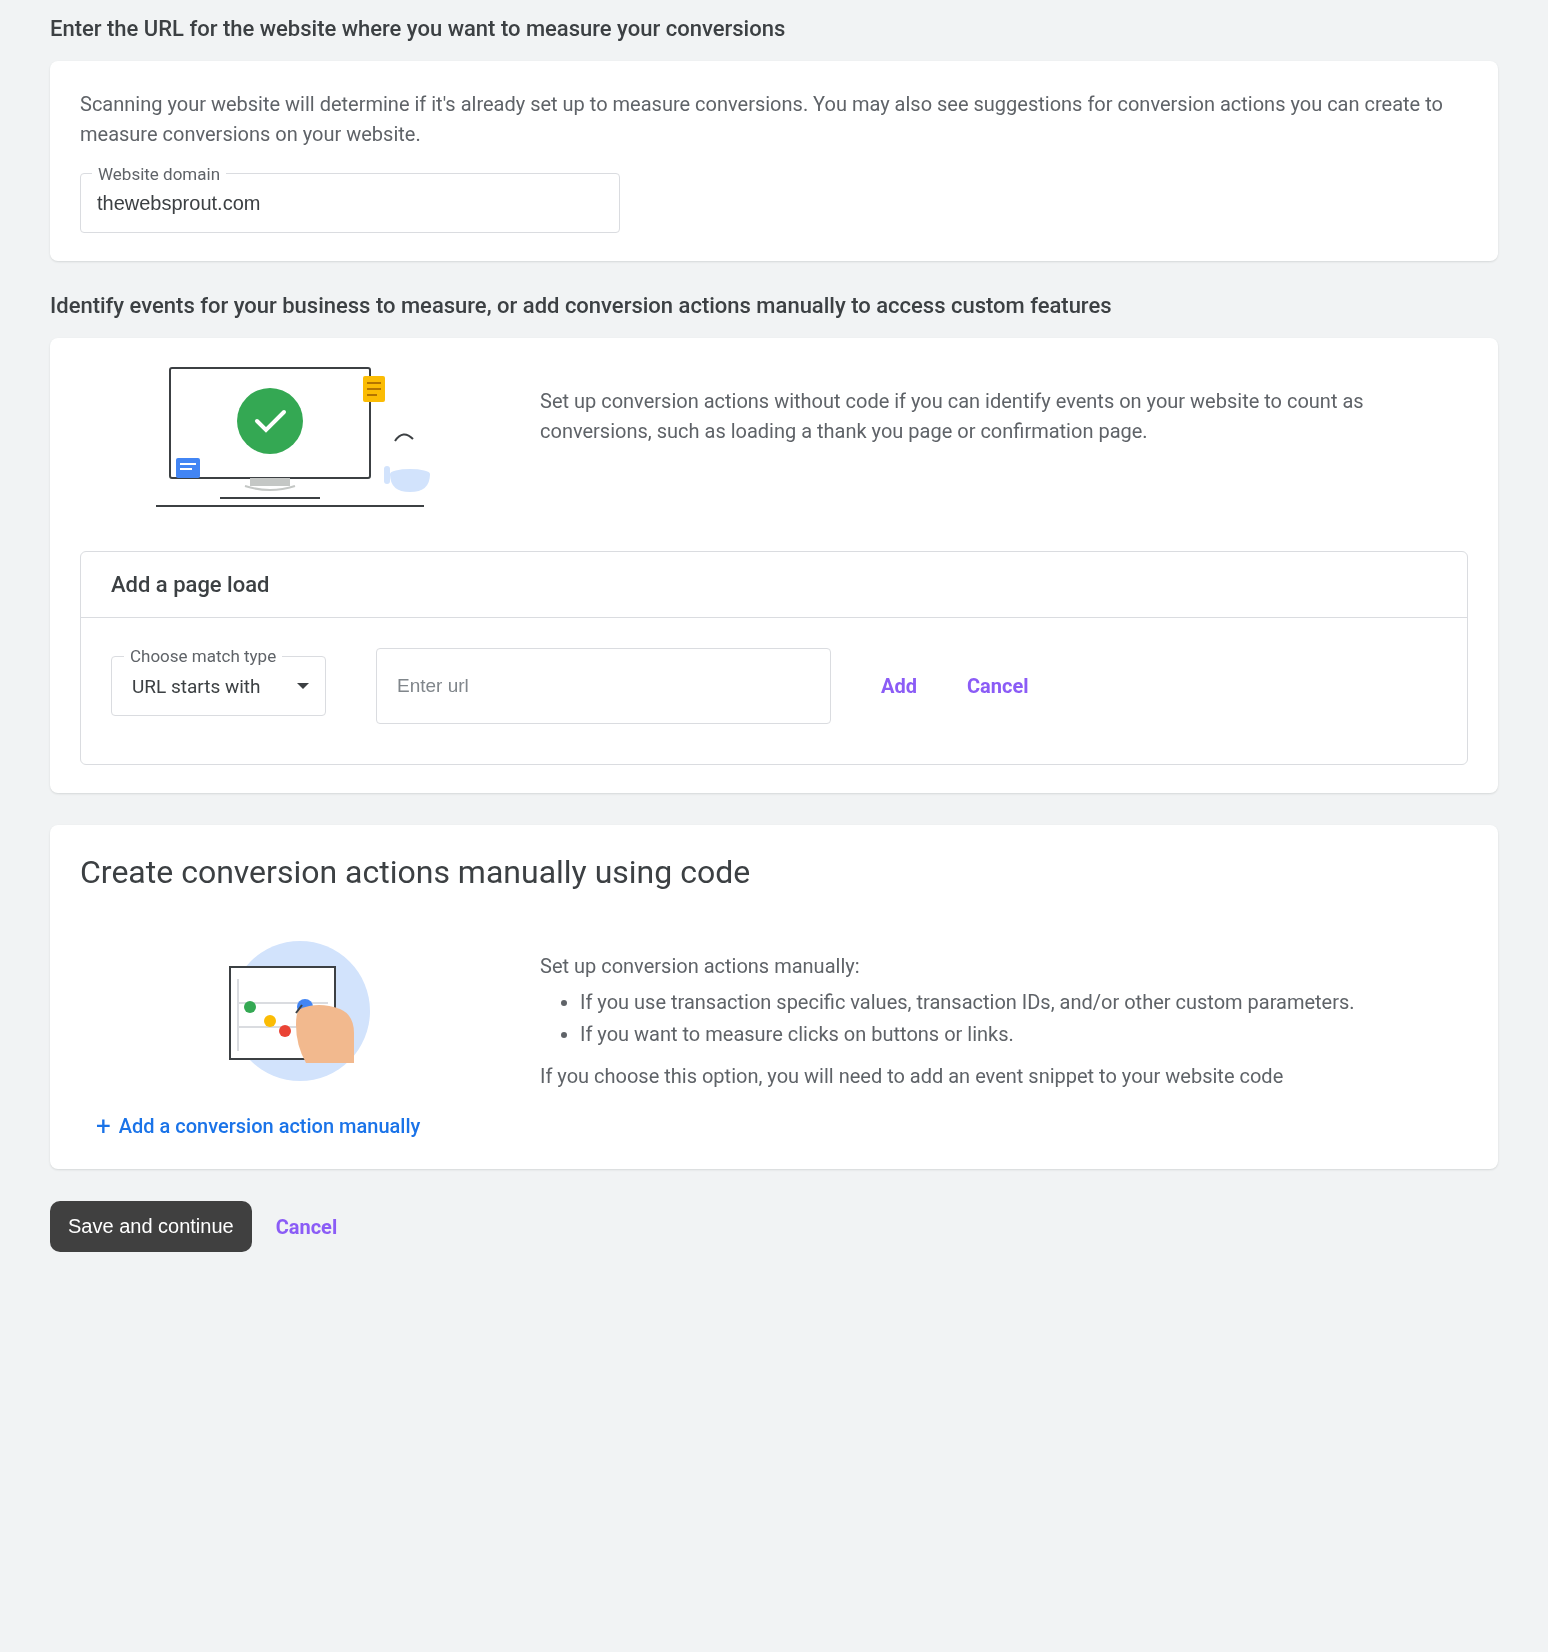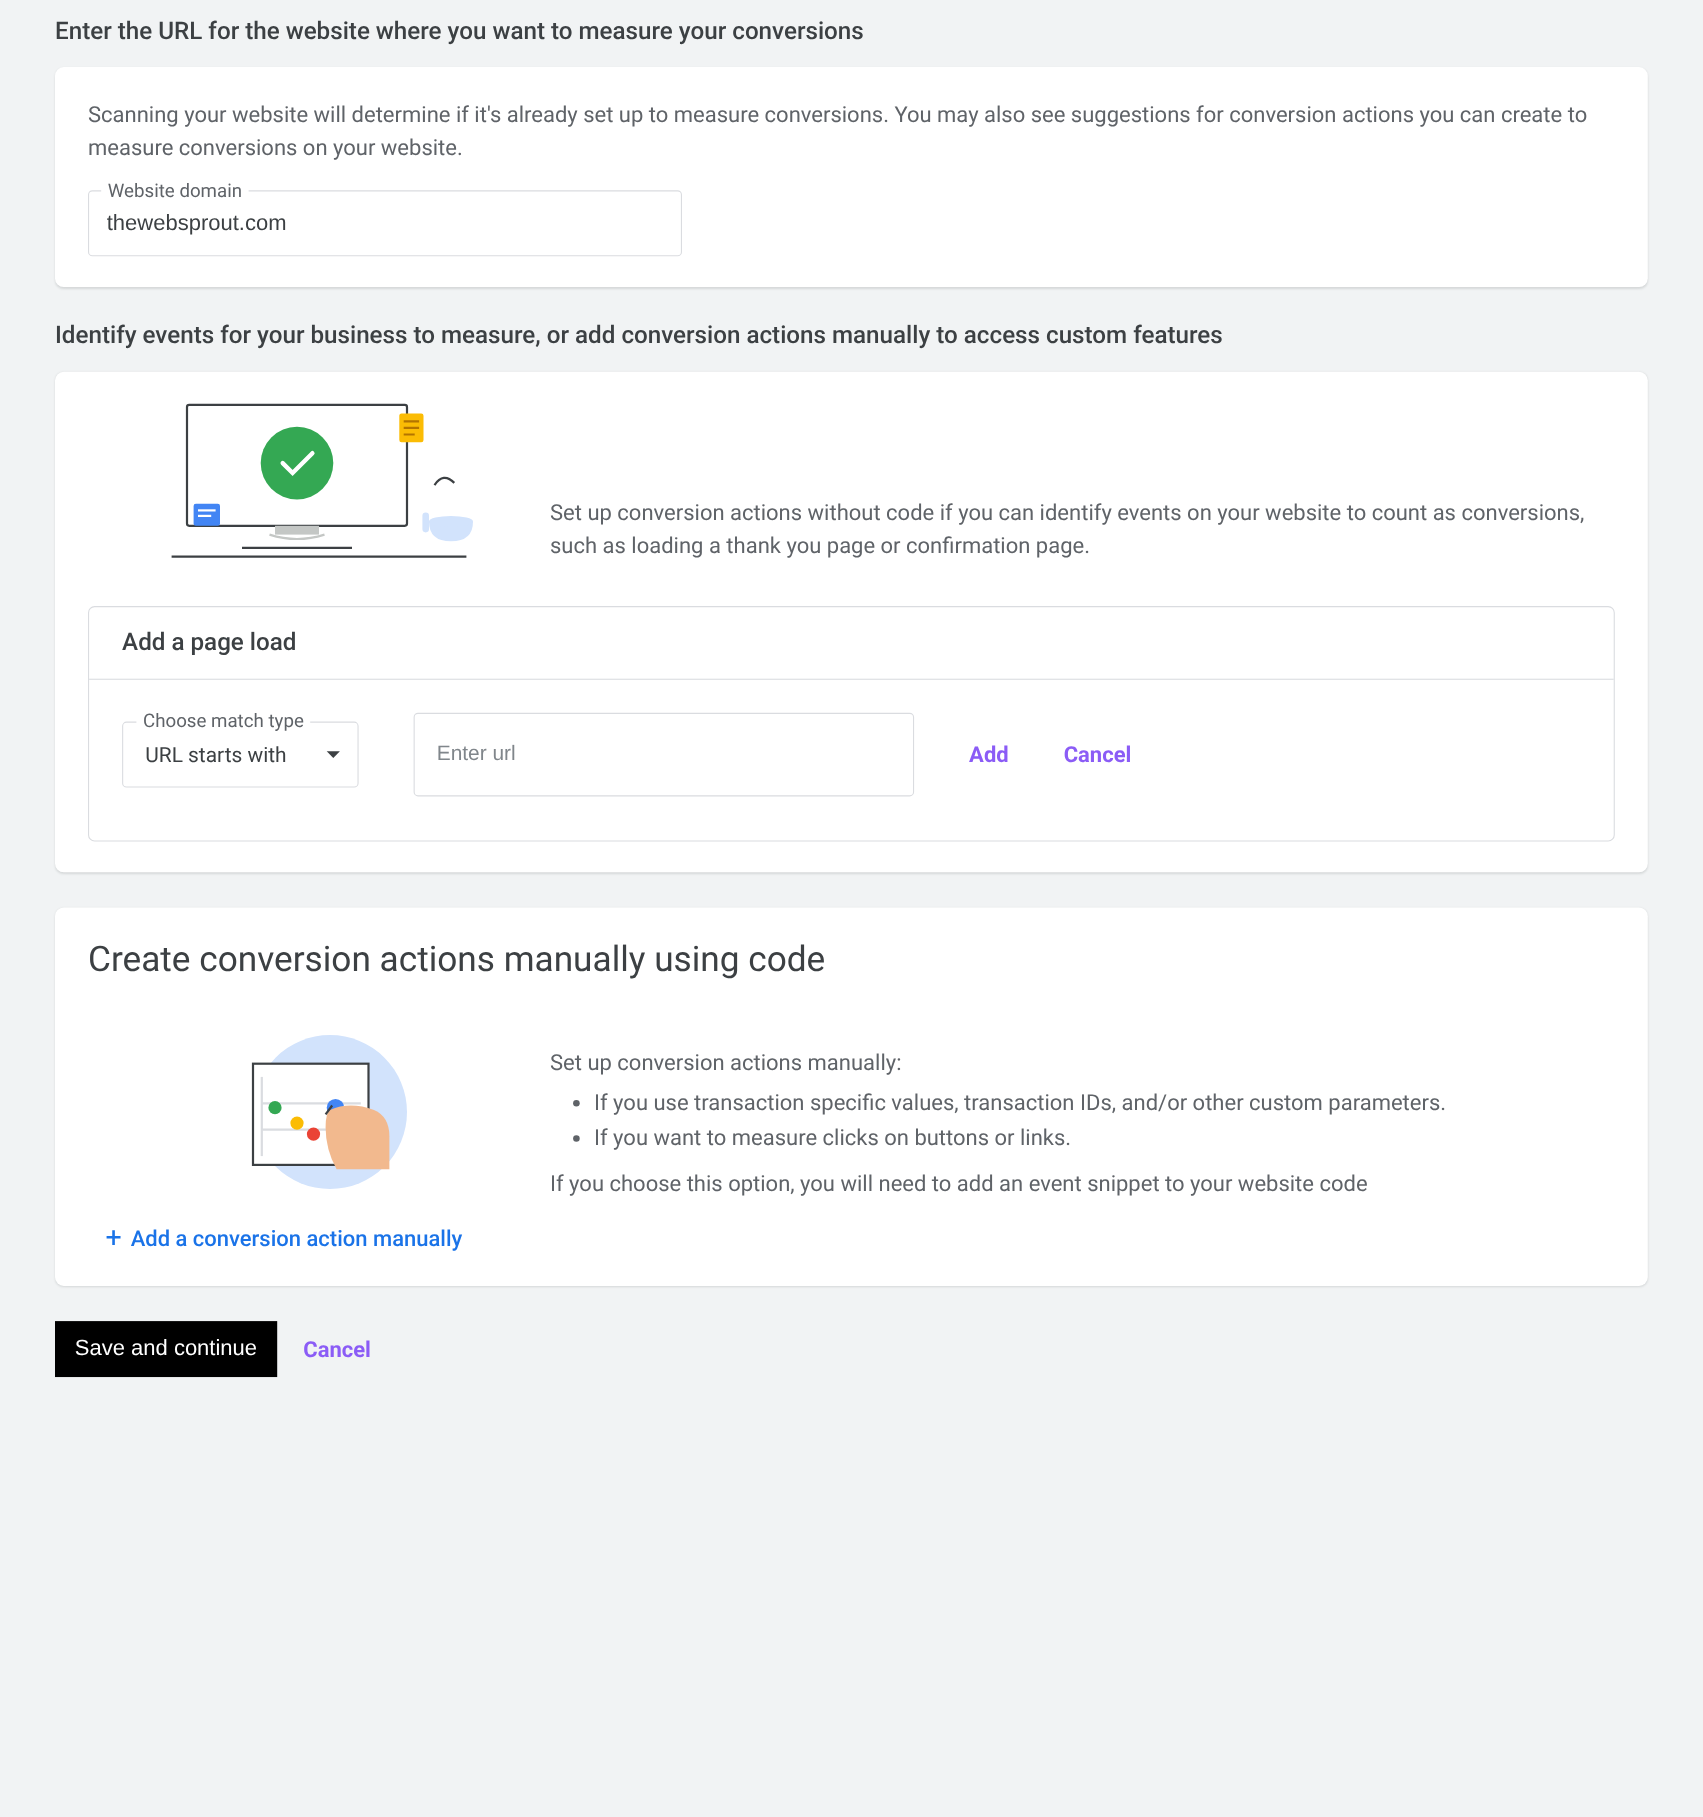--- a/index.html
+++ b/index.html
@@ -58,21 +58,22 @@
       outline: none;
     }
     .card-title {
       font-size: 32px;
       font-weight: 400;
       color: #3c4043;
       margin-bottom: 40px;
     }
     .illus-row {
       display: flex;
-      align-items: flex-end;
+      align-items: flex-start;
+      gap: 40px;
       margin-bottom: 40px;
     }
     .illus-box {
       flex: 0 0 420px;
       display: flex;
       justify-content: center;
     }
     .illus-text {
       flex: 1;
       font-size: 20px;
@@ -169,24 +170,24 @@
       font-weight: 400;
     }
     .footer {
       display: flex;
       align-items: center;
       gap: 24px;
       padding-bottom: 0;
       margin-top: 4px;
     }
     .primary-btn {
-      background: #000000;
+      background: #404040;
       color: #fff;
       border: none;
-      border-radius: 0;
+      border-radius: 10px;
       font-size: 20px;
       font-weight: 500;
       padding: 14px 18px;
       cursor: pointer;
     }
     .footer .link-btn { font-size: 20px; }
   </style>
 </head>
 <body>
 

